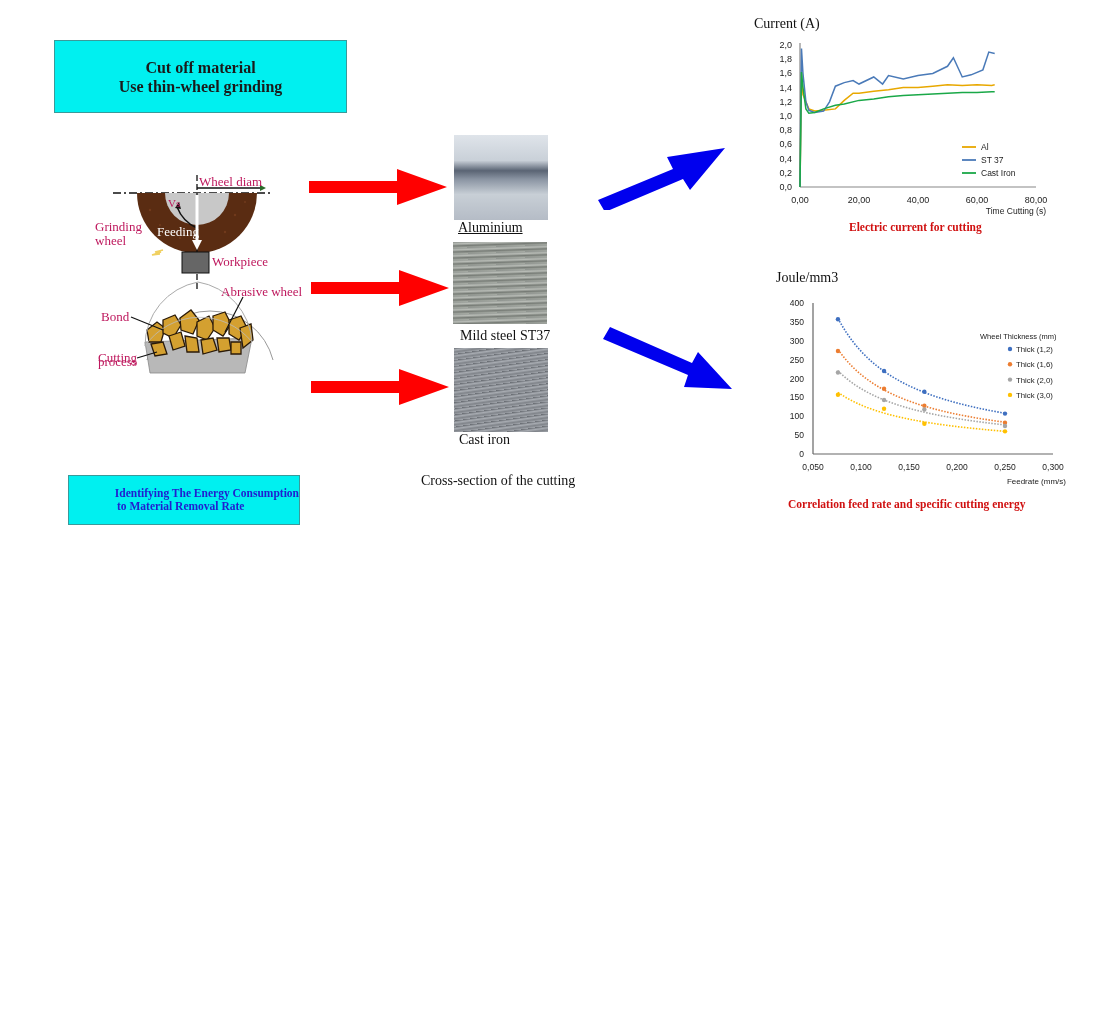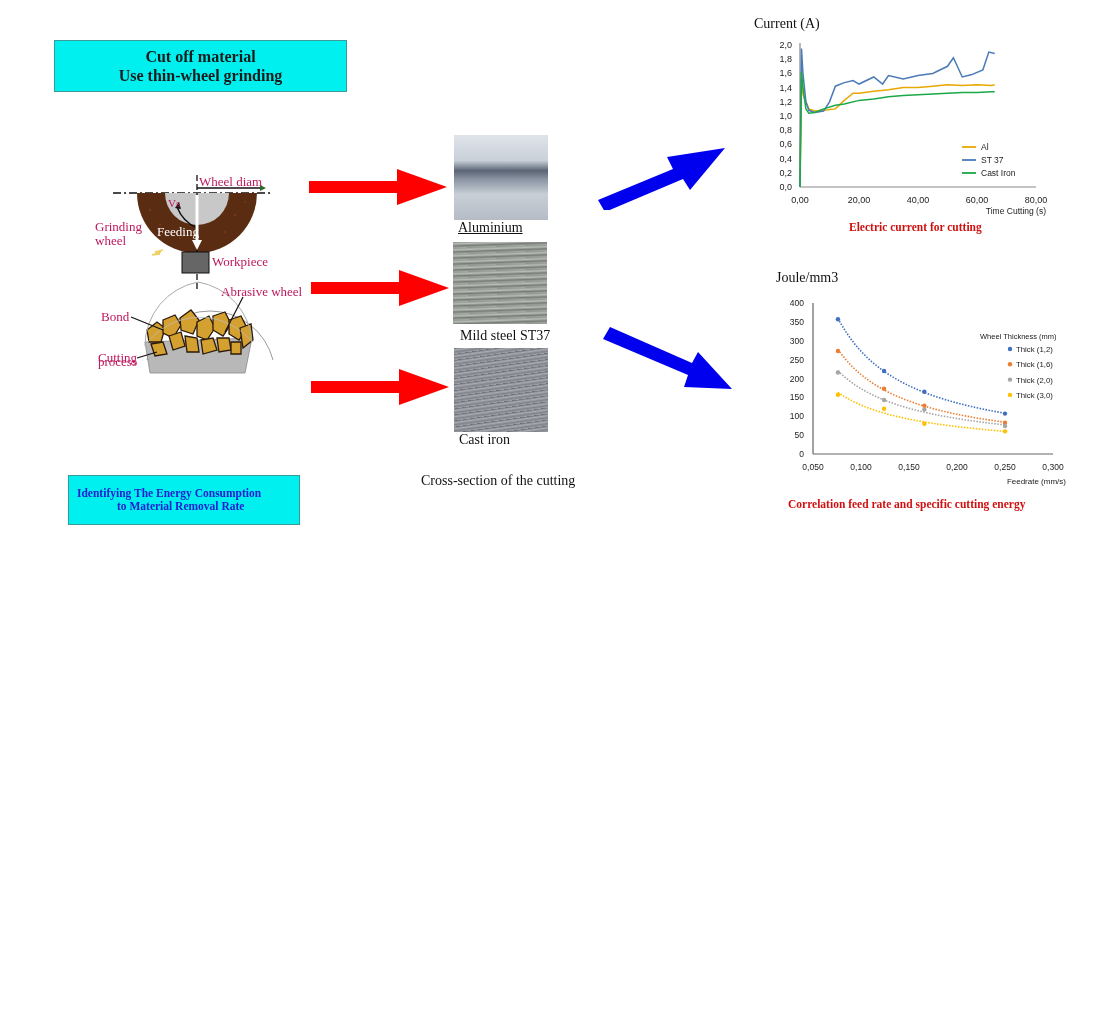--- a/index.html
+++ b/index.html
@@ -1,20 +1,20 @@
 <!DOCTYPE html>
 <html><head>
 <meta charset="utf-8">
 <style>
   html, body { margin:0; padding:0; background:#ffffff; }
   body { width:1100px; height:1030px; position:relative; overflow:hidden; font-family:"Liberation Serif", serif; color:#111; }
   .abs { position:absolute; }
-  .title-box { left:54px; top:40px; width:293px; height:52px; background:#00f0f0; border:1px solid #3a9a9a; box-sizing:border-box; display:flex; flex-direction:column; align-items:center; justify-content:center; font-weight:bold; font-size:16px; line-height:19px; color:#1a1a1a; }
+  .title-box { left:54px; top:40px; width:293px; height:73px; background:#00f0f0; border:1px solid #3a9a9a; box-sizing:border-box; display:flex; flex-direction:column; align-items:center; justify-content:center; font-weight:bold; font-size:16px; line-height:19px; color:#1a1a1a; }
   .info-box { left:68px; top:475px; width:232px; height:50px; background:#00f0f0; border:1px solid #3a9a9a; box-sizing:border-box; display:flex; flex-direction:column; justify-content:center; font-weight:bold; font-size:11.5px; line-height:13px; color:#2020d0; }
-  .info-box span:first-child { padding-left:8px; }
+  .info-box span:first-child { padding-left:18px;text-align:right; }
   .info-box span:last-child { padding-left:48px; }
   .lbl { font-size:13px; color:#be185d; white-space:nowrap; }
   .photo { border:none; }
   .caption { font-size:14px; color:#111; white-space:nowrap; }
   .chart-title-y { font-size:14px; color:#111; }
   .chart-caption { font-size:11.5px; font-weight:bold; color:#d01010; white-space:nowrap; }
   svg text { font-family:"Liberation Sans", sans-serif; }
 </style>
 </head>
 <body>

